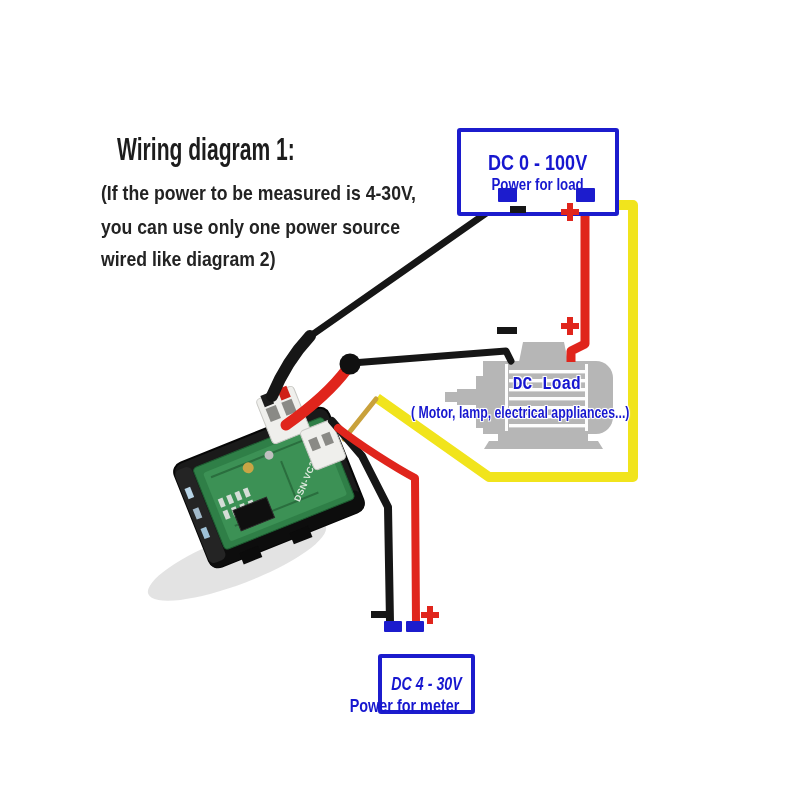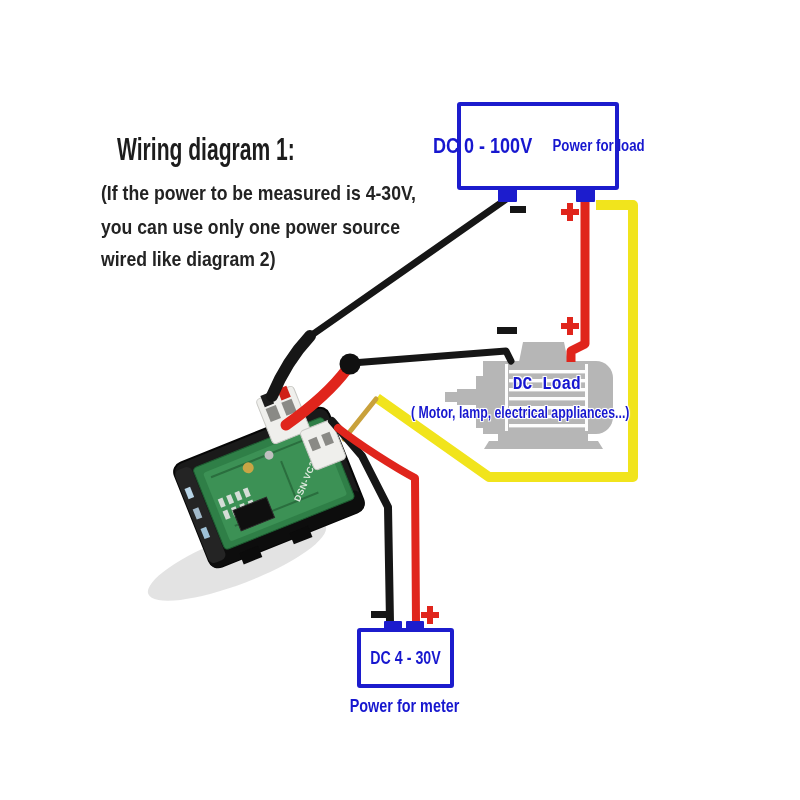--- a/index.html
+++ b/index.html
@@ -4,22 +4,22 @@
 <style>
   html,body{margin:0;padding:0;background:#ffffff;}
   #stage{position:relative;width:800px;height:800px;background:#ffffff;overflow:hidden;
          font-family:"Liberation Sans",sans-serif;}
   #wires-svg{position:absolute;left:0;top:0;z-index:1;}
   .txt{position:absolute;font-weight:bold;white-space:nowrap;z-index:3;}
   .title{left:117px;top:132px;font-size:31px;color:#1c1c1c;
          transform:scaleX(.68);transform-origin:0 50%;letter-spacing:0px;}
   .note{left:101px;font-size:21px;color:#232323;transform:scaleX(.84);transform-origin:0 50%;}
   .blue-box{position:absolute;border:4px solid #1c1ccd;border-radius:3px;background:#fff;
-            display:flex;flex-direction:row;align-items:center;justify-content:center;
-            z-index:2;}
+            display:flex;flex-direction:column;align-items:center;justify-content:center;
+            z-index:2;margin-top:26px;}
   .blue-box span{display:inline-block;font-weight:bold;color:#1717cf;white-space:nowrap;
                  transform-origin:50% 50%;}
   .stub{position:absolute;background:#1c1ccd;border-radius:1px;z-index:2;}
   .plus{position:absolute;width:18px;height:18px;color:#e0251c;z-index:4;}
   .plus::before{content:"";position:absolute;left:0;top:6px;width:18px;height:6px;background:currentColor;}
   .plus::after{content:"";position:absolute;left:6px;top:0;width:6px;height:18px;background:currentColor;}
   .minus{position:absolute;height:7px;background:#161616;z-index:4;}
   .halo{text-shadow:-1px -1px 0 #fff,1px -1px 0 #fff,-1px 1px 0 #fff,1px 1px 0 #fff,0 0 3px #fff;}
   .center-wrap{position:absolute;display:flex;justify-content:center;z-index:3;}
   .center-wrap span{display:inline-block;font-weight:bold;color:#1717cf;white-space:nowrap;
@@ -137,20 +137,20 @@
   <div class="plus" style="left:561px;top:317px;" aria-label="+"></div>
   <div class="center-wrap" style="left:509px;top:374px;width:76px;font-family:Liberation Mono, monospace;">
     <span class="halo" style="font-size:18px;transform:scaleX(.9);">DC Load</span>
   </div>
   <div class="txt halo" style="left:411px;top:404px;font-size:16px;color:#1717cf;transform:scaleX(.77);transform-origin:0 50%;">( Motor, lamp, electrical appliances...)</div>
 
   <div class="minus" style="left:371px;top:611px;width:15px;" aria-label="-"></div>
   <div class="plus" style="left:421px;top:606px;" aria-label="+"></div>
   <div class="stub" style="left:384px;top:621px;width:18px;height:11px;"></div>
   <div class="stub" style="left:406px;top:621px;width:18px;height:11px;"></div>
-  <div class="blue-box" style="left:357px;top:628px;width:89px;height:52px;">
+  <div class="blue-box" style="left:378px;top:628px;width:89px;height:52px;font-style:italic;">
     <span style="font-size:18px;transform:scaleX(.79);">DC 4 - 30V</span>
   </div>
   <div class="center-wrap" style="left:342px;top:696px;width:126px;align-items:flex-end;">
     <span style="font-size:18px;transform:scaleX(.8);">Power for meter</span>
   </div>
 
 </div>
 
 </body></html>

